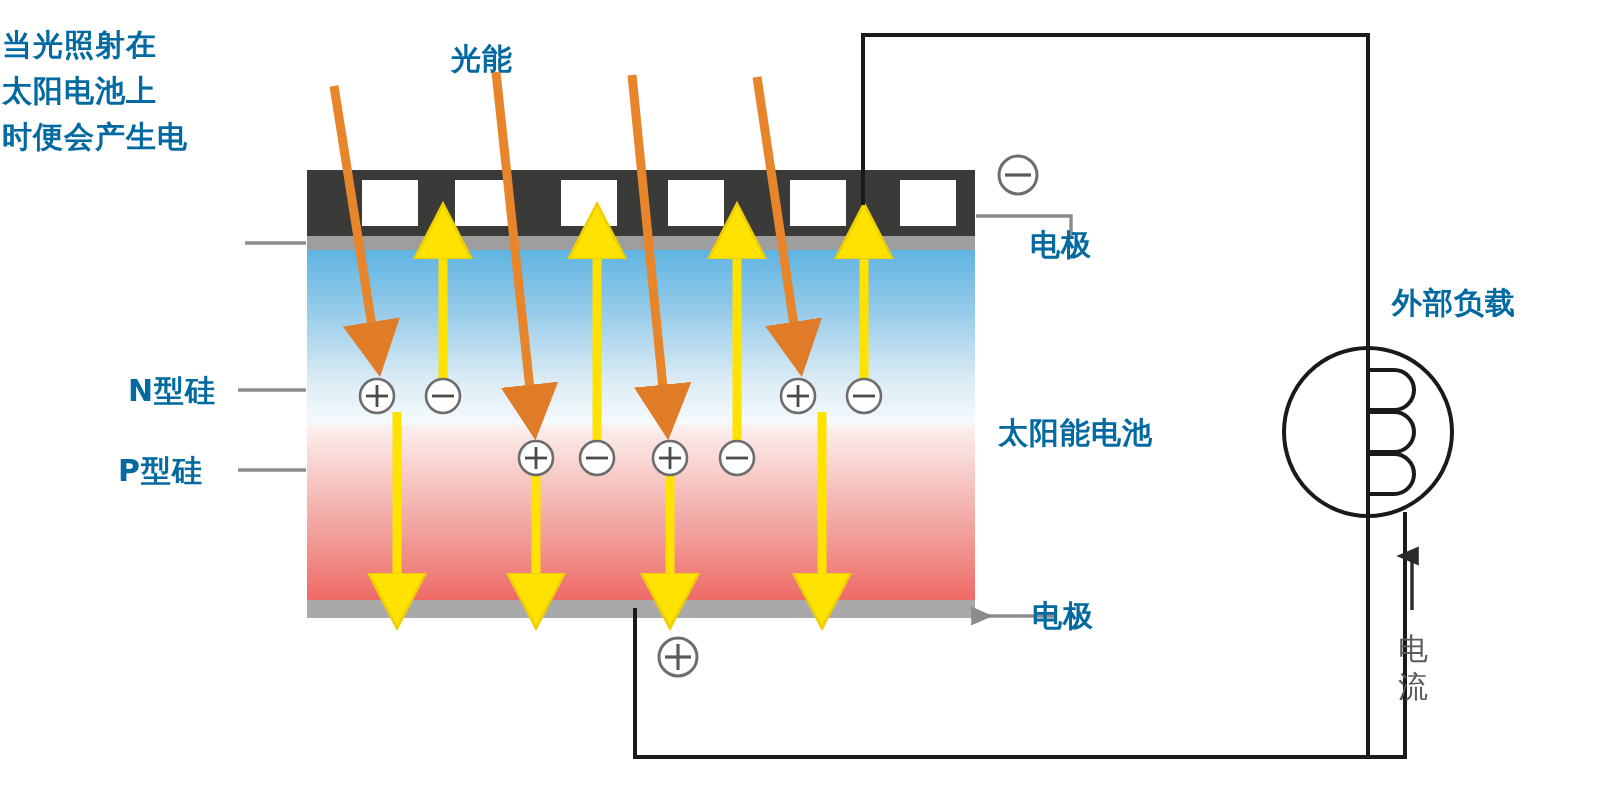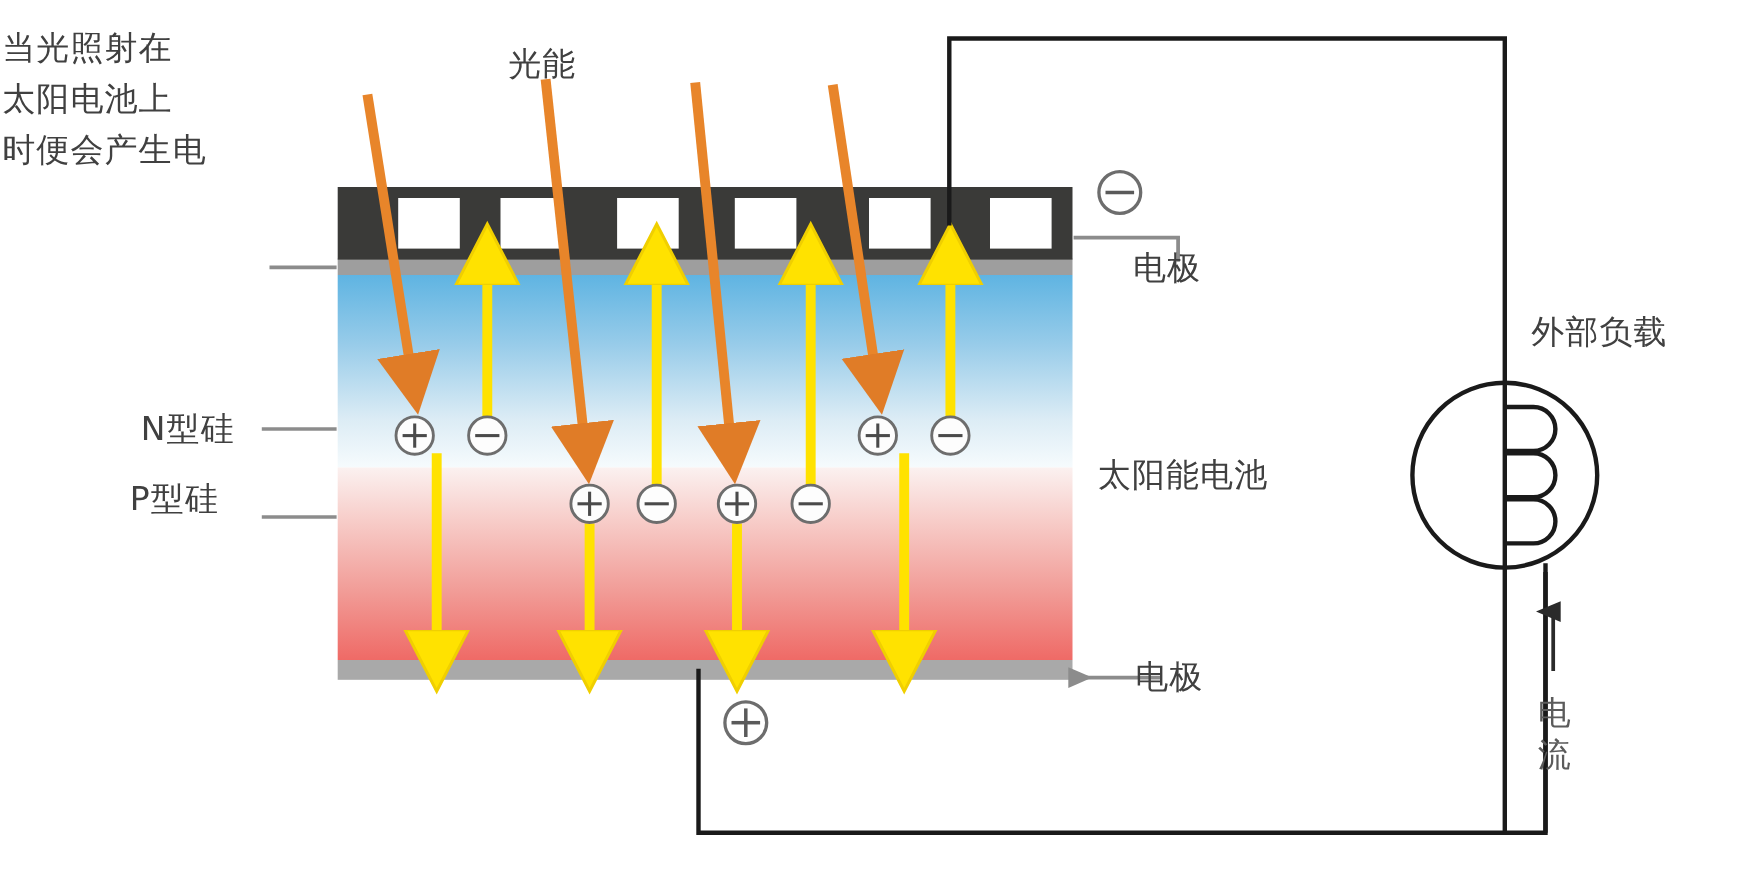--- a/index.html
+++ b/index.html
@@ -6,26 +6,26 @@
   body{
     width:1600px;height:800px;
     background:#ffffff;
     font-family:"DejaVu Sans","Liberation Sans",sans-serif;
     overflow:hidden;
     position:relative;
   }
   #stage{position:absolute;left:0;top:0;width:1600px;height:800px;}
   .lbl{
     position:absolute;
-    color:#404040;
+    color:#0369a1;
     font-size:30px;
     line-height:46px;
     white-space:pre;
     letter-spacing:1px;
-    font-weight:400;
+    font-weight:700;
   }
   .lbl.multi{white-space:pre-line;}
   .vlbl{
     position:absolute;
     color:#5b5b5b;
     font-size:30px;
     line-height:38px;
     width:34px;
     text-align:center;
     white-space:pre-line;
@@ -195,26 +195,26 @@
       <path d="M976,216 L1071,216 L1071,238"></path>
 
       <line x1="1055" y1="616" x2="978" y2="616" marker-end="url(#grayHead)"></line>
     </g>
   </svg>
 
   <div class="lbl multi" style="left:2px;top:22px;">当光照射在
 太阳电池上
 时便会产生电</div>
 
-  <div class="lbl" style="left:462px;top:36px;">光能</div>
+  <div class="lbl" style="left:451px;top:36px;">光能</div>
 
 
   <div class="lbl" style="left:128px;top:368px;">N型硅</div>
 
-  <div class="lbl" style="left:118px;top:432px;">P型硅</div>
+  <div class="lbl" style="left:118px;top:448px;">P型硅</div>
 
   <div class="lbl" style="left:1030px;top:222px;">电极</div>
 
   <div class="lbl" style="left:1032px;top:593px;">电极</div>
 
   <div class="lbl" style="left:998px;top:410px;">太阳能电池</div>
 
   <div class="lbl" style="left:1392px;top:280px;">外部负载</div>
 
   <div class="vlbl" style="left:1396px;top:630px;">电

